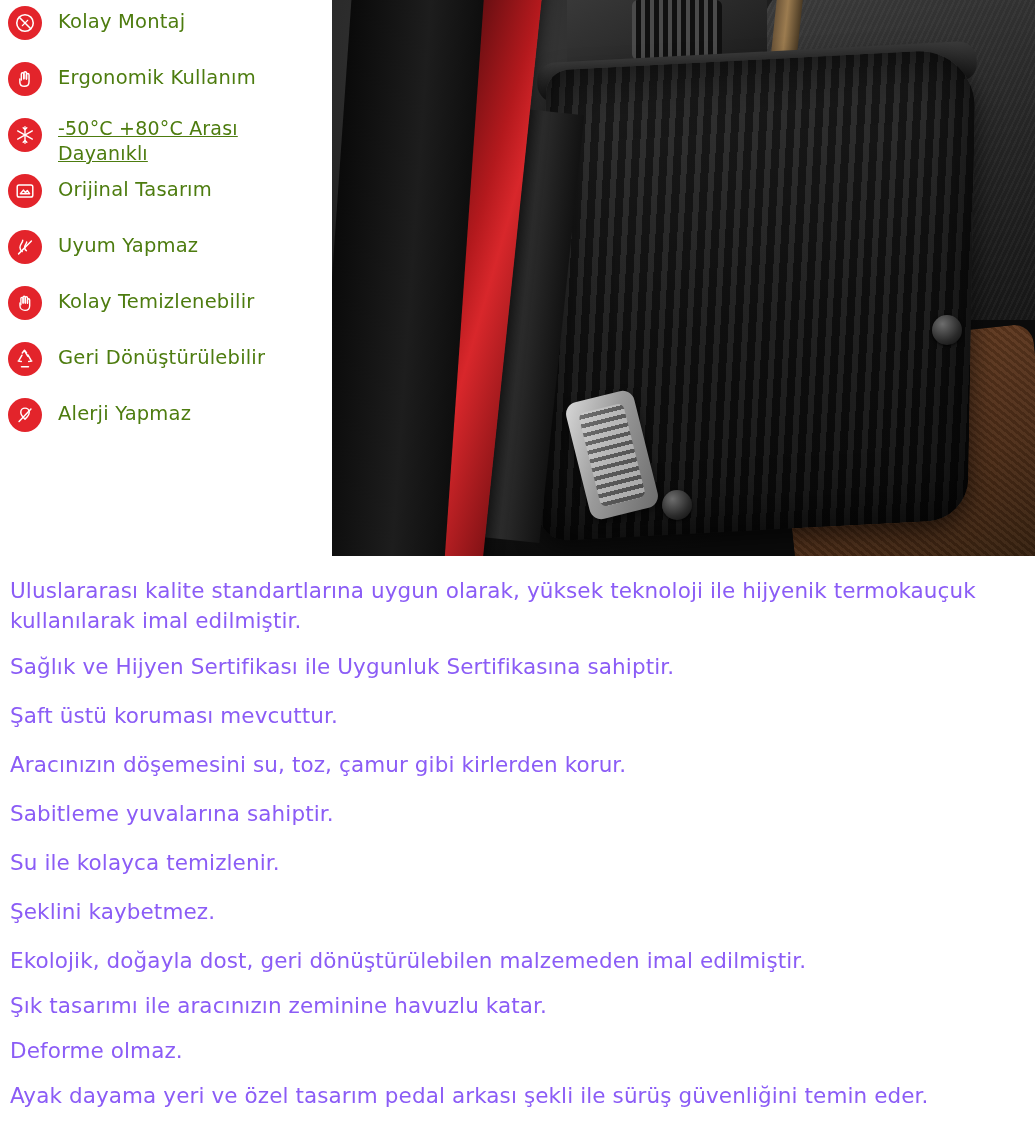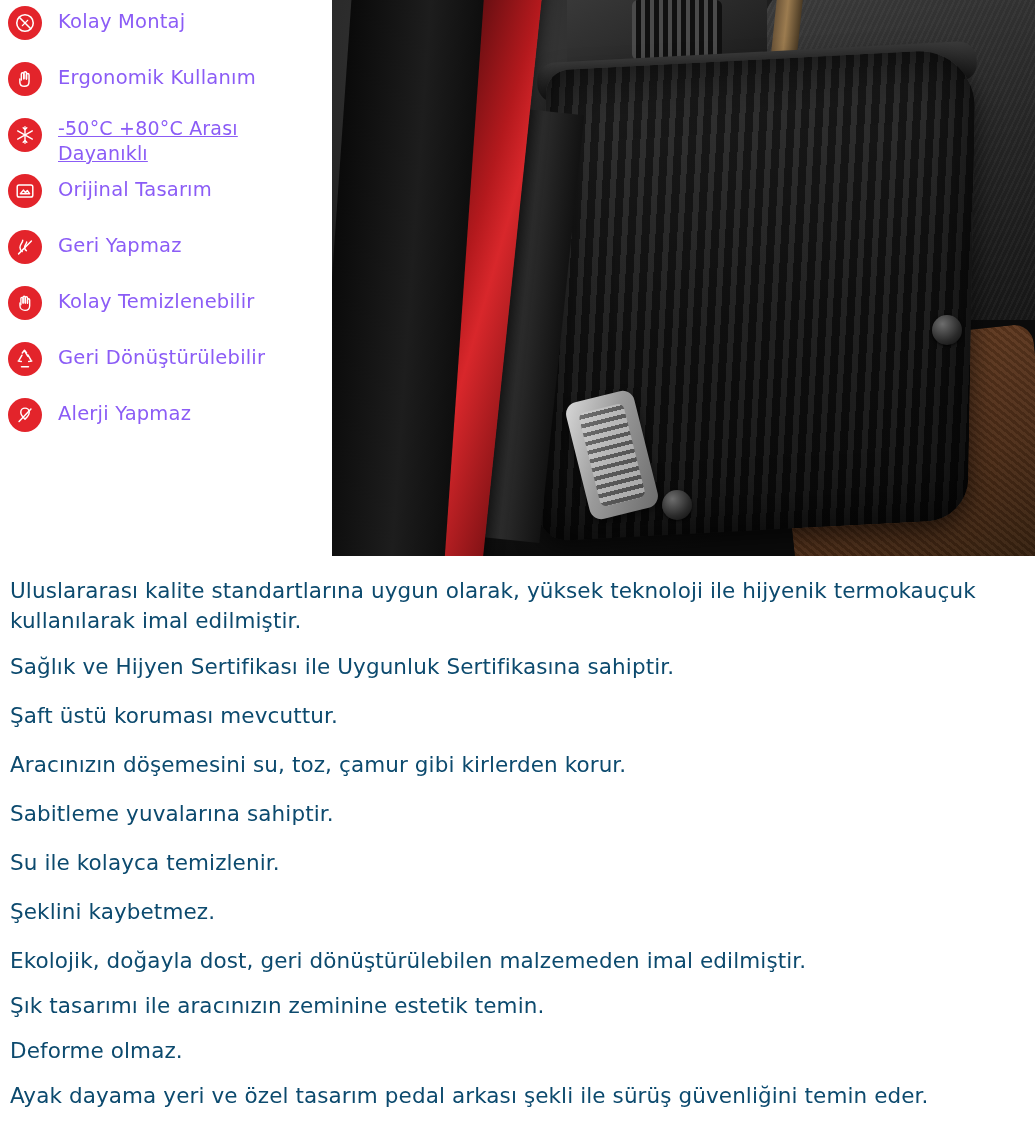--- a/index.html
+++ b/index.html
@@ -56,21 +56,21 @@
   .feature-icon svg {
     width: 22px;
     height: 22px;
     display: block;
   }
   .feature-label {
     margin-left: 16px;
     font-size: 19.5px;
     line-height: 23px;
     letter-spacing: .2px;
-    color: #8b5cf6;
+    color: #4d7c0f;
     padding-top: 6px;
     white-space: pre-line;
     font-family: "DejaVu Sans", sans-serif;
   }
   .feature-row.two-line .feature-label {
     padding-top: 0px;
     line-height: 25px;
     font-size: 19px;
     text-decoration: underline;
   }
@@ -229,21 +229,21 @@
     position: absolute;
     left: 0;
     top: 576px;
     width: 1035px;
     padding: 0 10px 0 10px;
     box-sizing: border-box;
   }
   .desc-line {
     font-size: 21.5px;
     line-height: 30px;
-    color: #0c4a6e;
+    color: #8b5cf6;
     margin: 0 0 19px 0;
     letter-spacing: .1px;
     font-family: "DejaVu Sans", sans-serif;
   }
   .desc-line.wrap {
     margin-bottom: 16px;
   }
   .desc-line.tight { margin-bottom: 15px; }
 </style>
 </head>
@@ -300,21 +300,21 @@
     </div>
 
     <div class="feature-row">
       <span class="feature-icon">
         <svg viewBox="0 0 24 24" fill="none" stroke="#ffffff" stroke-width="1.6" stroke-linecap="round" stroke-linejoin="round">
           <path d="M9 17c-1.6-1-2.5-2.6-2.5-4.4C6.5 9 9.5 7.5 9.5 4.5"></path>
           <path d="M13.5 16c-1.2-.9-1.9-2.1-1.9-3.5 0-2.6 2.2-3.8 2.2-6"></path>
           <line x1="5" y1="19.5" x2="19" y2="5.5"></line>
         </svg>
       </span>
-      <span class="feature-label">Geri Yapmaz</span>
+      <span class="feature-label">Uyum Yapmaz</span>
     </div>
 
     <div class="feature-row">
       <span class="feature-icon">
         <svg viewBox="0 0 24 24" fill="none" stroke="#ffffff" stroke-width="1.5" stroke-linecap="round" stroke-linejoin="round">
           <path d="M7.5 14V7a1.2 1.2 0 0 1 2.4 0v5"></path>
           <path d="M9.9 12V5.8a1.2 1.2 0 0 1 2.4 0V12"></path>
           <path d="M12.3 12V6.4a1.2 1.2 0 0 1 2.4 0V12"></path>
           <path d="M14.7 12.4V8.6a1.2 1.2 0 0 1 2.4 0V15c0 3-2.2 5-5.1 5s-5.5-2-5.5-5v-3"></path>
         </svg>
@@ -367,16 +367,16 @@
 
 <div id="description">
   <p class="desc-line wrap">Uluslararası kalite standartlarına uygun olarak, yüksek teknoloji ile hijyenik termokauçuk kullanılarak imal edilmiştir.</p>
   <p class="desc-line">Sağlık ve Hijyen Sertifikası ile Uygunluk Sertifikasına sahiptir.</p>
   <p class="desc-line">Şaft üstü koruması mevcuttur.</p>
   <p class="desc-line">Aracınızın döşemesini su, toz, çamur gibi kirlerden korur.</p>
   <p class="desc-line">Sabitleme yuvalarına sahiptir.</p>
   <p class="desc-line">Su ile kolayca temizlenir.</p>
   <p class="desc-line">Şeklini kaybetmez.</p>
   <p class="desc-line tight">Ekolojik, doğayla dost, geri dönüştürülebilen malzemeden imal edilmiştir.</p>
-  <p class="desc-line tight">Şık tasarımı ile aracınızın zeminine estetik temin.</p>
+  <p class="desc-line tight">Şık tasarımı ile aracınızın zeminine havuzlu katar.</p>
   <p class="desc-line tight">Deforme olmaz.</p>
   <p class="desc-line tight">Ayak dayama yeri ve özel tasarım pedal arkası şekli ile sürüş güvenliğini temin eder.</p>
 </div>
 
 </body></html>

